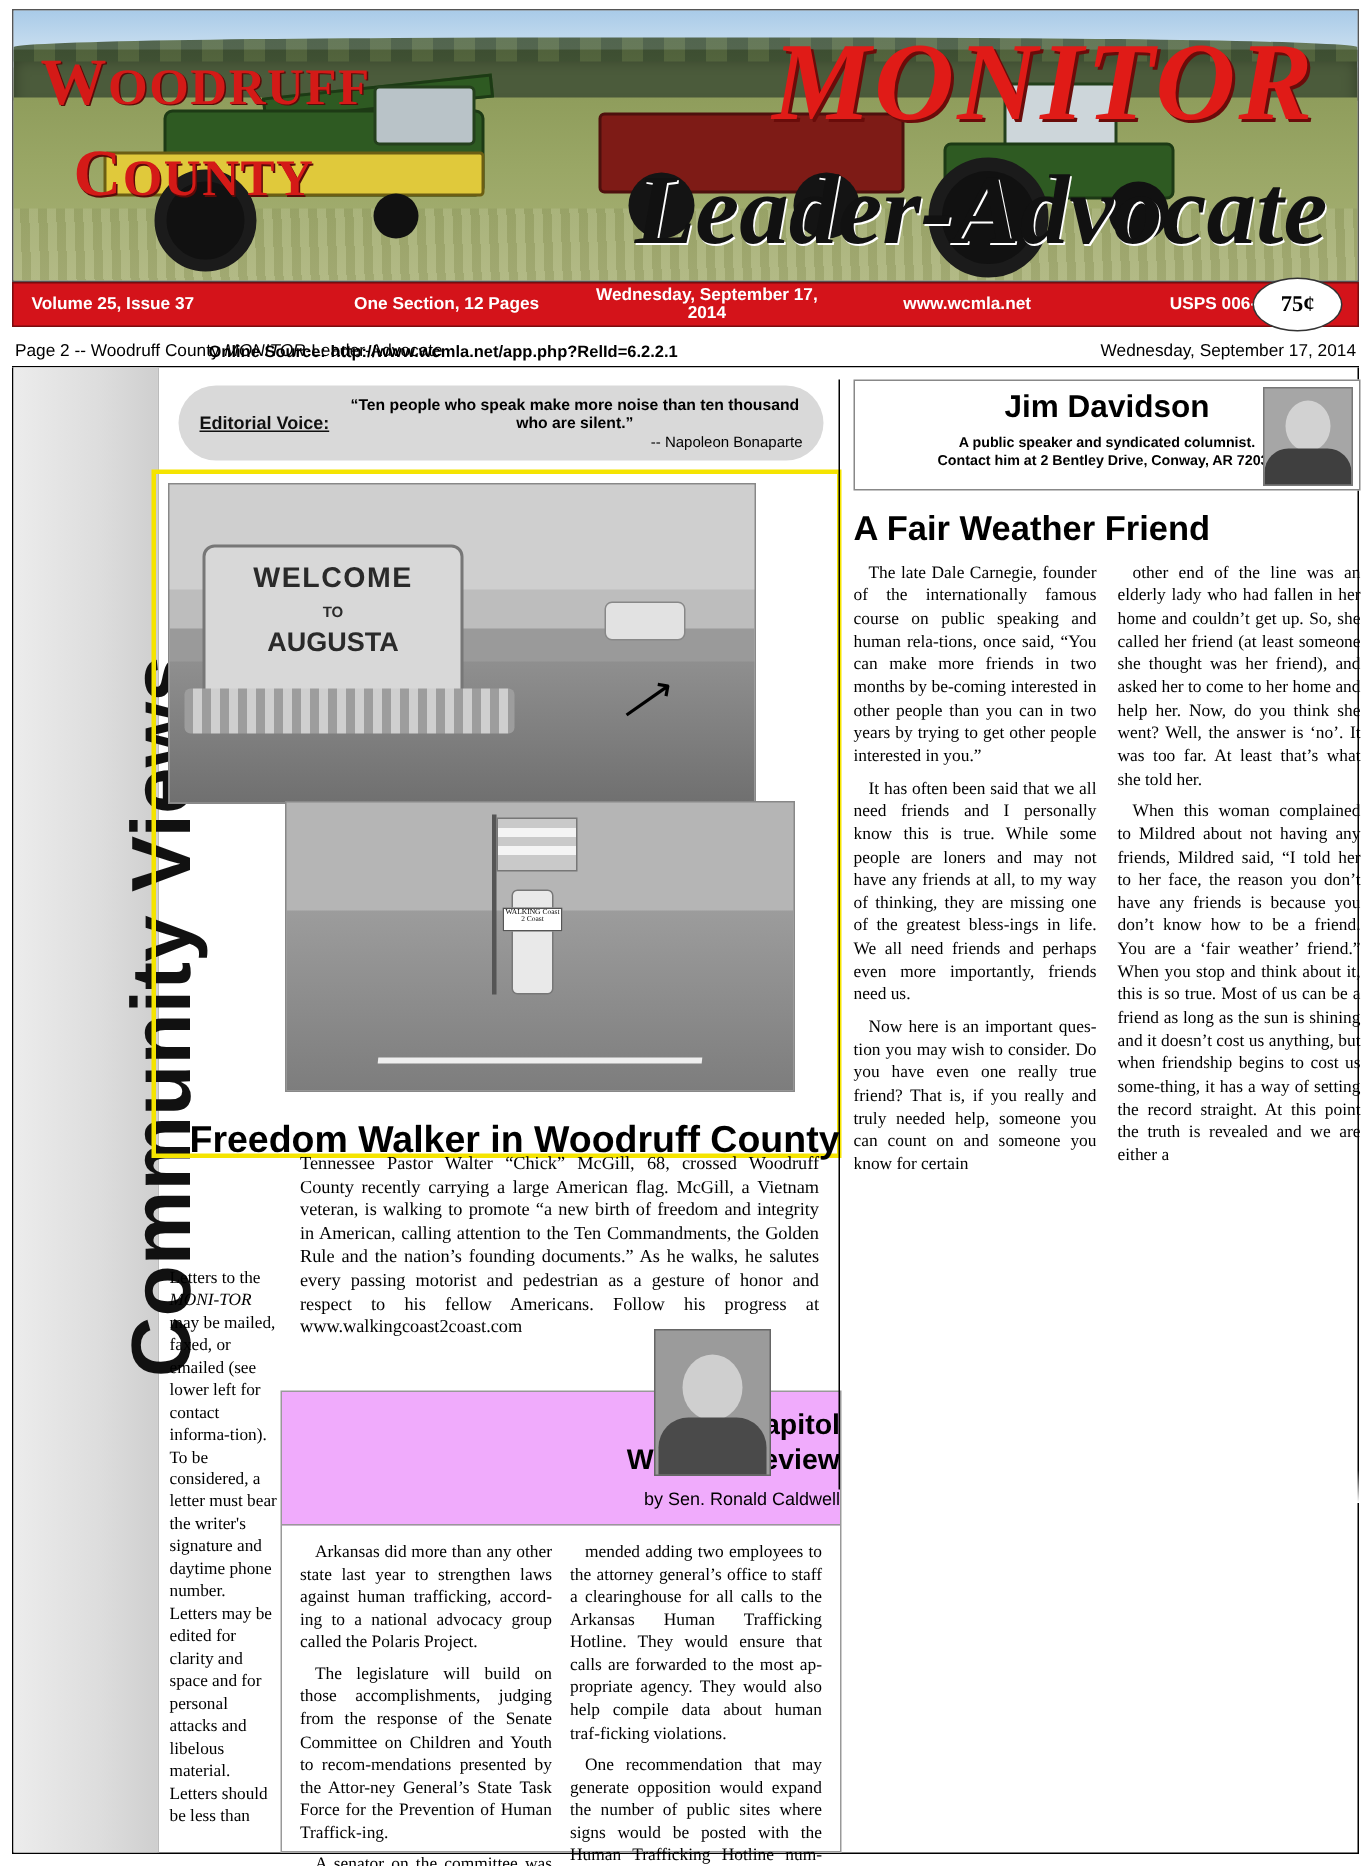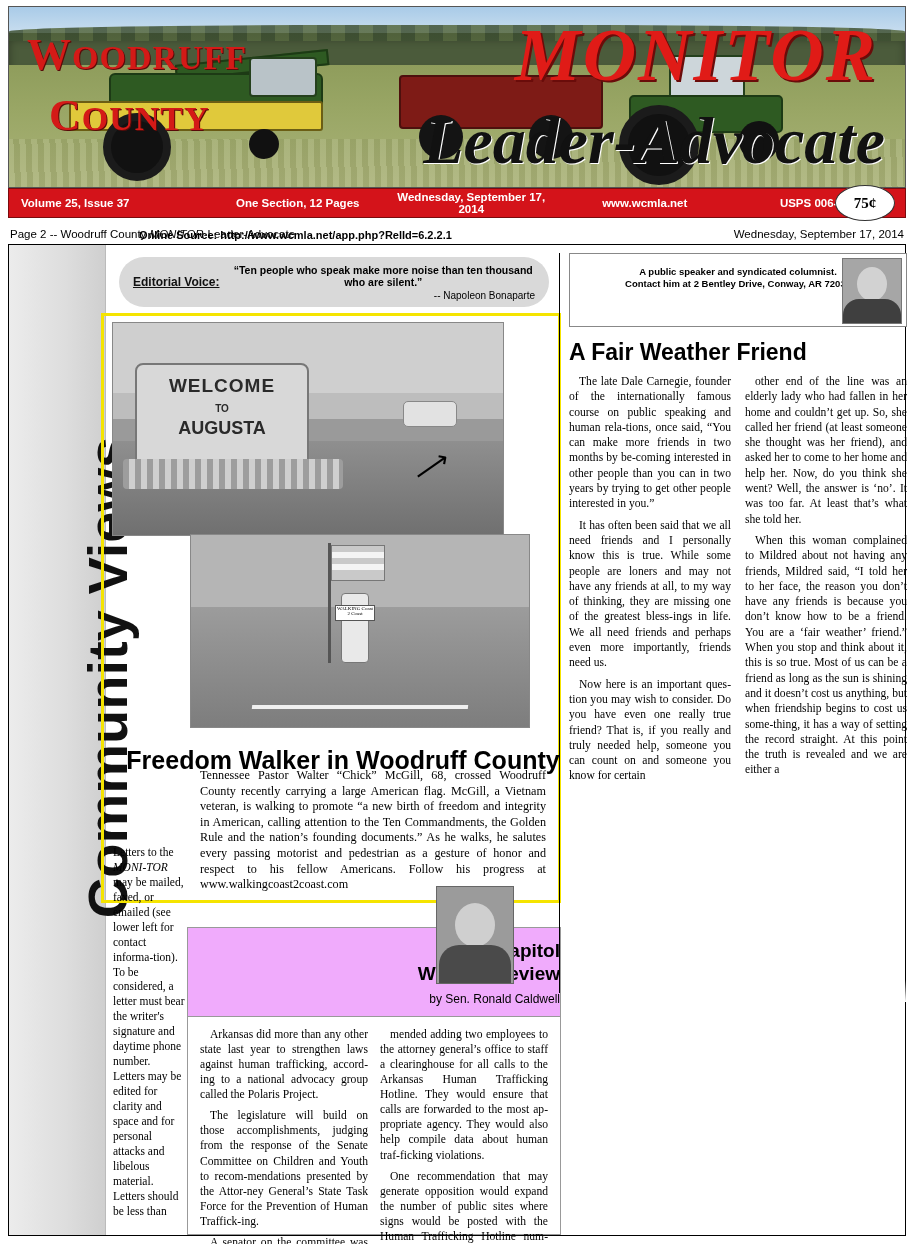--- a/index.html
+++ b/index.html
@@ -74,21 +74,21 @@
 
   
   .edbox{position:absolute;left:110px;top:12px;width:430px;height:50px;background:#d9d9d9;border-radius:25px;
      display:flex;align-items:center;padding:0 14px;box-sizing:border-box;}
   .edbox .title{font-family:"Liberation Sans",sans-serif;font-weight:bold;font-size:12px;text-decoration:underline;
      color:#111;flex:0 0 auto;}
   .edbox .quote{font-family:"Liberation Sans",sans-serif;font-size:10.5px;font-weight:bold;margin-left:12px;text-align:center;flex:1;}
   .edbox .attrib{font-weight:normal;font-size:10px;display:block;text-align:right;margin-top:2px;}
 
   
-  .feature{position:absolute;left:92px;top:68px;width:460px;height:590px;border:3px solid #f5e400;box-sizing:border-box;}
+  .feature{position:absolute;left:92px;top:68px;width:460px;height:459px;border:3px solid #f5e400;box-sizing:border-box;}
   .ph1{position:absolute;left:8px;top:6px;width:390px;height:212px;background:#bdbdbd;overflow:hidden;border:1px solid #888;}
   .ph1 .sky{position:absolute;left:0;top:0;width:100%;height:70px;background:#cfcfcf;}
   .ph1 .road{position:absolute;left:0;top:96px;width:100%;height:26px;background:#9a9a9a;}
   .ph1 .grass{position:absolute;left:0;top:118px;width:100%;height:96px;background:linear-gradient(#8f8f8f,#6f6f6f);}
   .ph1 .sign{position:absolute;left:22px;top:40px;width:170px;height:96px;background:#d8d8d8;border:2px solid #777;border-radius:8px 8px 0 0;}
   .ph1 .sign span{display:block;text-align:center;font-family:"Liberation Sans",sans-serif;font-weight:bold;color:#2a2a2a;}
   .ph1 .sign .a{font-size:19px;margin-top:10px;letter-spacing:1px;}
   .ph1 .sign .b{font-size:10px;margin-top:6px;}
   .ph1 .sign .c{font-size:18px;margin-top:4px;}
   .ph1 .flowers{position:absolute;left:10px;top:136px;width:220px;height:30px;
@@ -266,20 +266,21 @@
           <p>mended adding two employees to the attorney general’s office to staff a clearinghouse for all calls to the Arkansas Human Trafficking Hotline. They would ensure that calls are forwarded to the most ap-propriate agency. They would also help compile data about human traf-ficking violations.</p>
           <p>One recommendation that may generate opposition would expand the number of public sites where signs would be posted with the Human Trafficking Hotline num-ber. Act 1157 of 2013 requires the</p>
         </div>
       </div>
     </div>
 
     <div class="vsep"></div>
 
     <div class="rightcol">
       <div class="jdbox">
+        <h3>Jim Davidson</h3>
         <div class="sub">
           <span>A public speaker and syndicated columnist.</span><br>
           <span>Contact him at 2 Bentley Drive, Conway, AR 72034</span>
         </div>
         <div class="portrait">
           <div class="head"></div>
             <div class="sh"></div>
         </div>
       </div>
 

